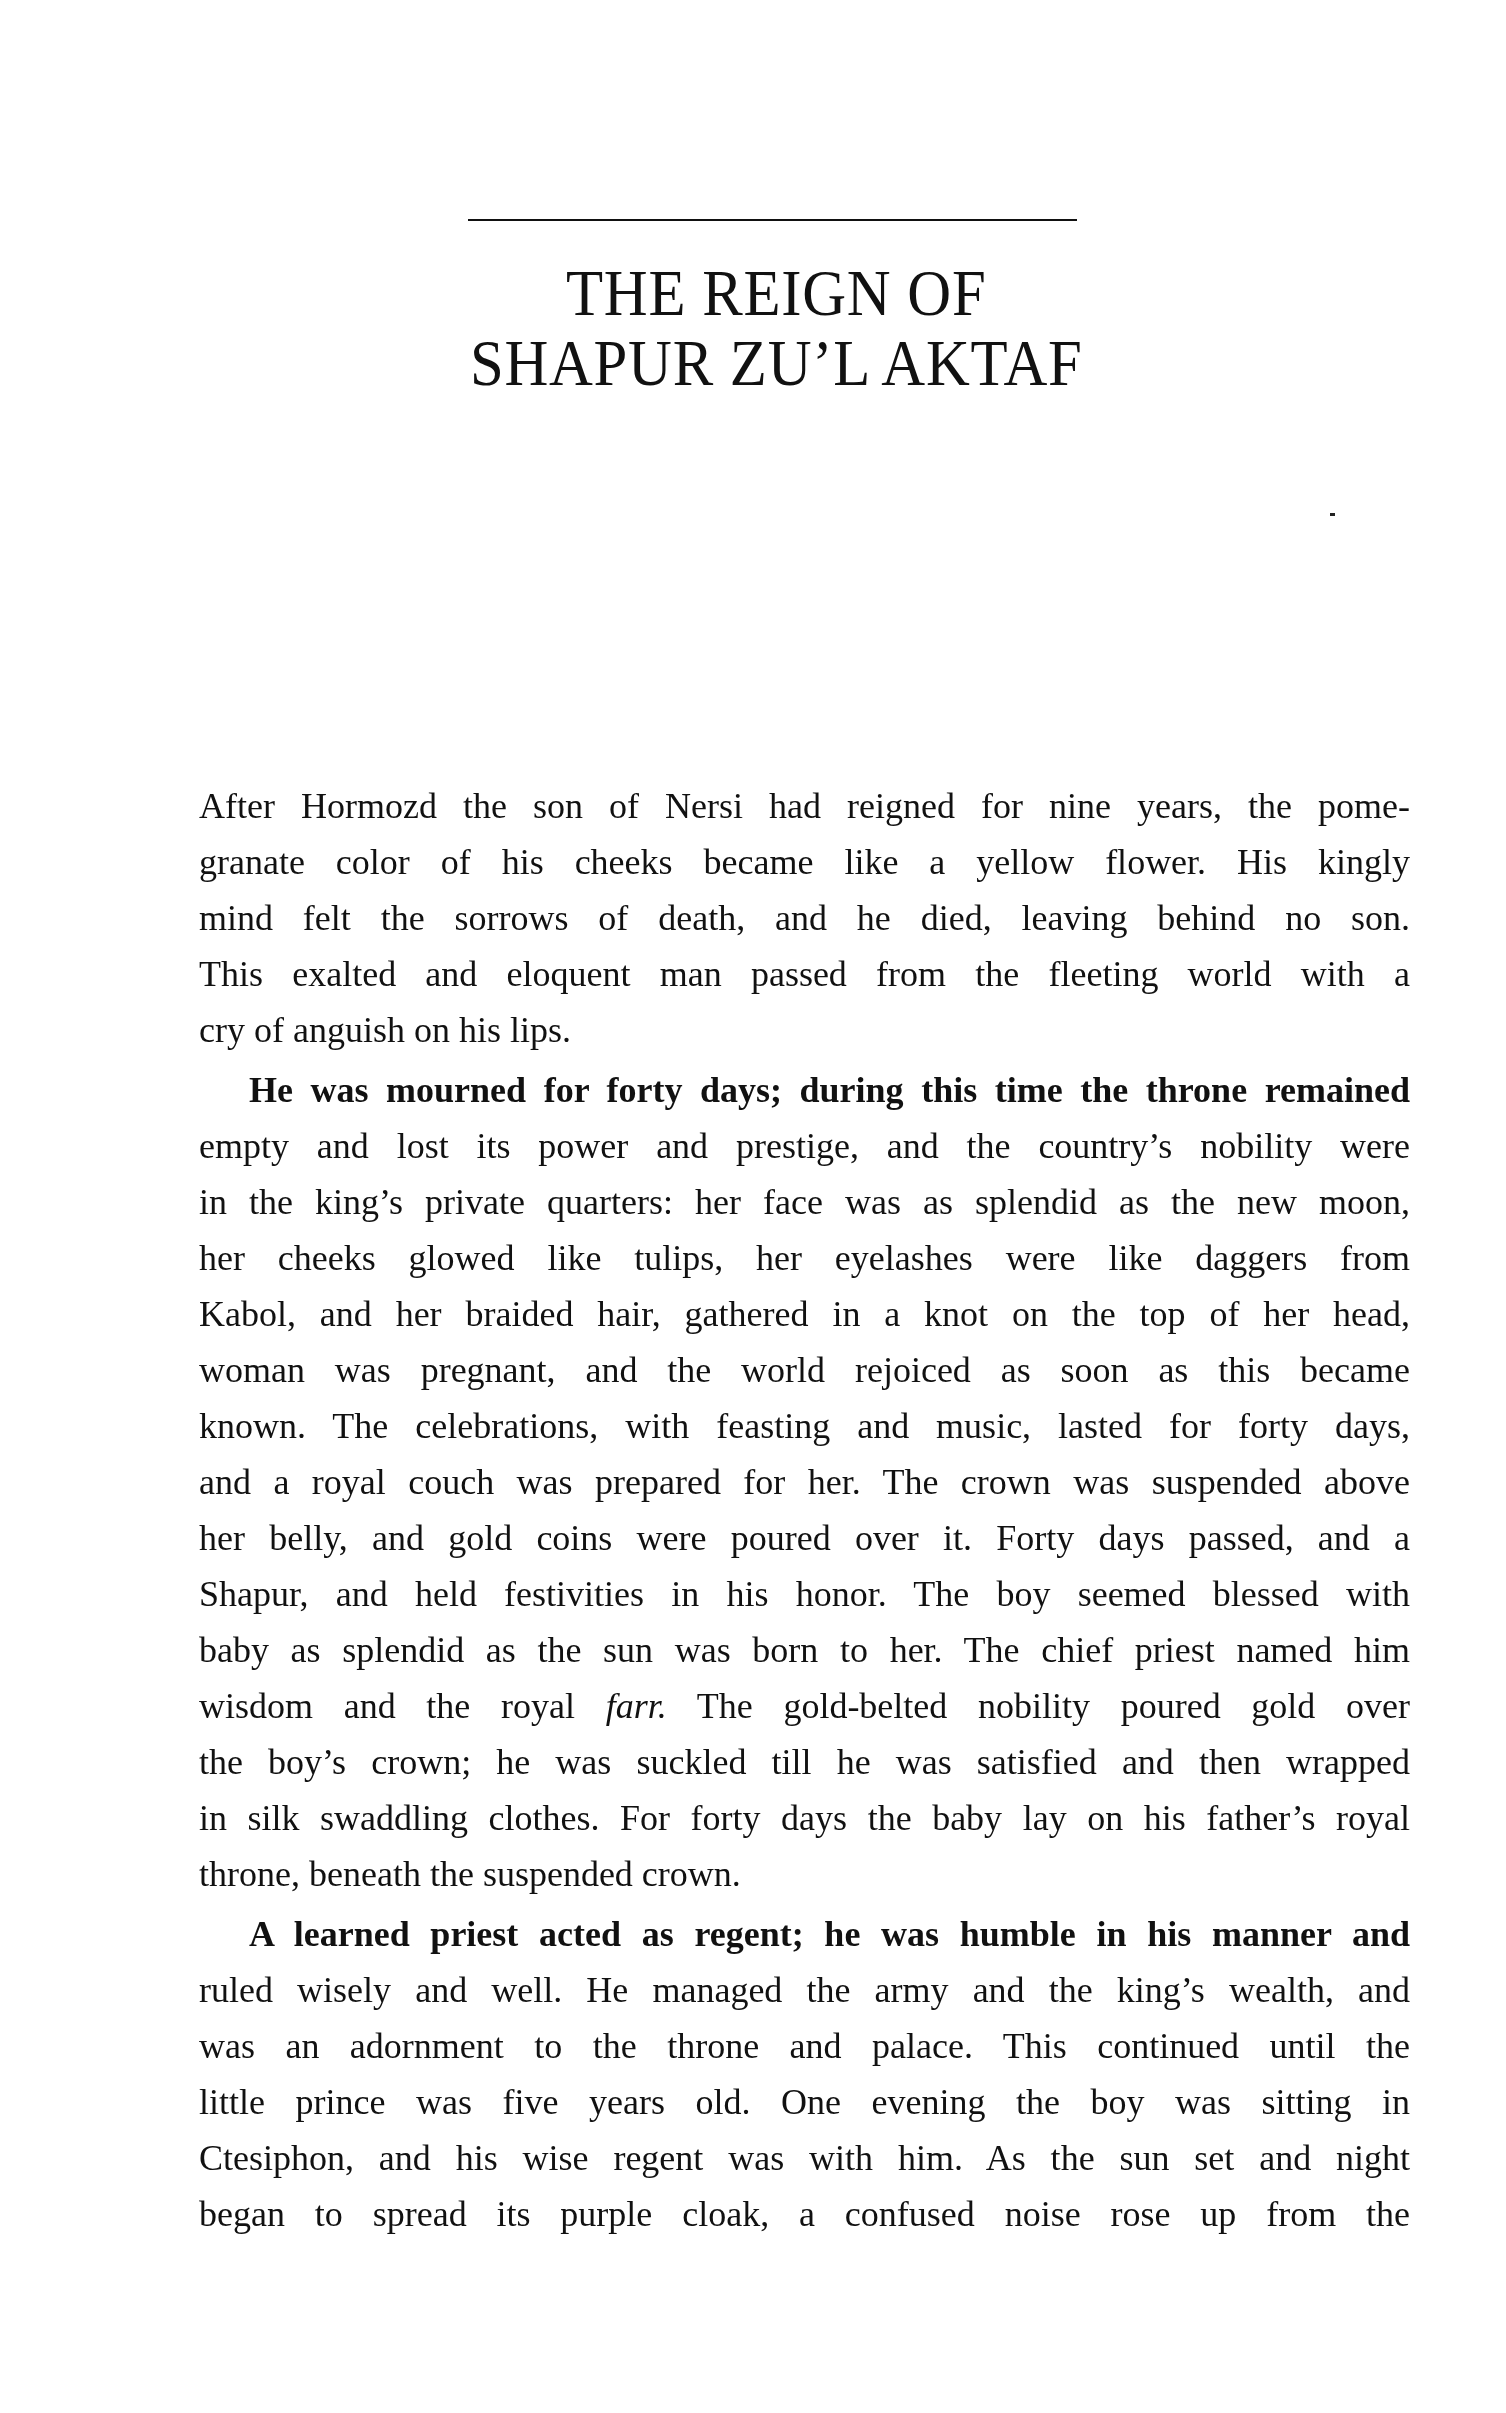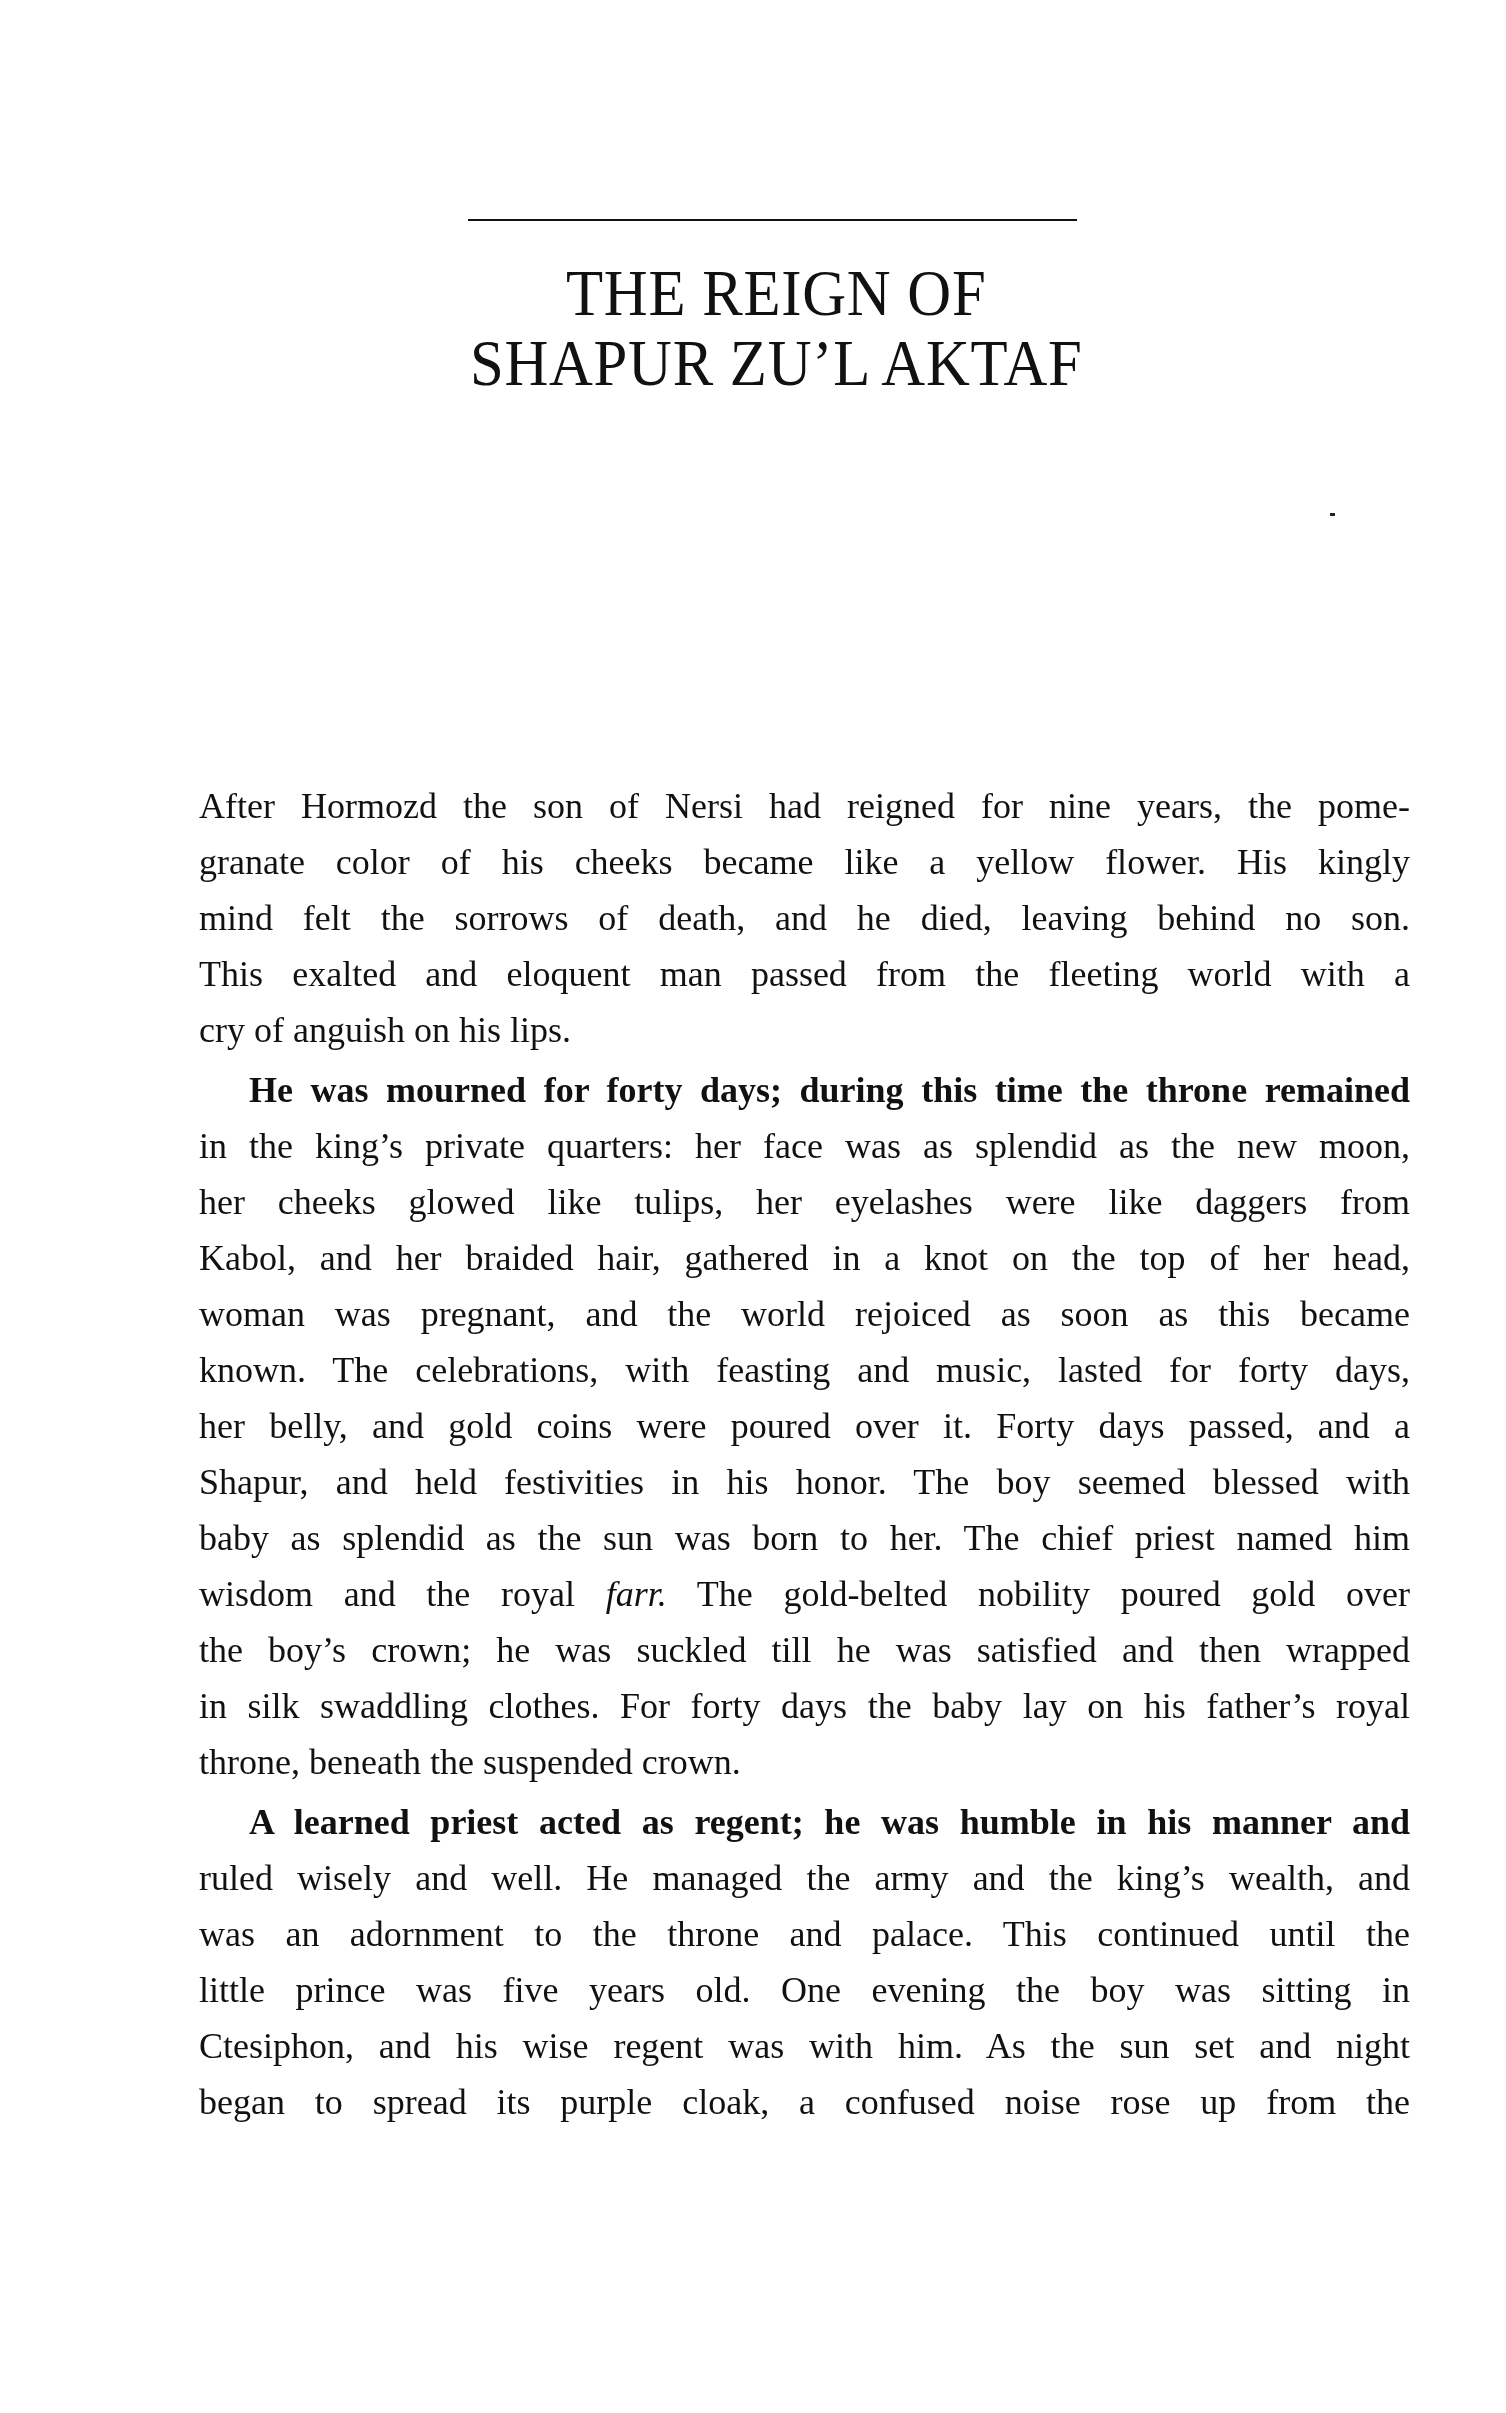--- a/index.html
+++ b/index.html
@@ -30,25 +30,27 @@
 <div class="body">
   <div class="para">
     <span class="line">After Hormozd the son of Nersi had reigned for nine years, the pome-</span>
     <span class="line">granate color of his cheeks became like a yellow flower. His kingly</span>
     <span class="line">mind felt the sorrows of death, and he died, leaving behind no son.</span>
     <span class="line">This exalted and eloquent man passed from the fleeting world with a</span>
     <span class="line last">cry of anguish on his lips.</span>
   </div>
   <div class="para">
     <span class="line indent">He was mourned for forty days; during this time the throne remained</span>
+    <span class="line">empty and lost its power and prestige, and the country’s nobility were</span>
     <span class="line">in the king’s private quarters: her face was as splendid as the new moon,</span>
     <span class="line">her cheeks glowed like tulips, her eyelashes were like daggers from</span>
     <span class="line">Kabol, and her braided hair, gathered in a knot on the top of her head,</span>
     <span class="line">woman was pregnant, and the world rejoiced as soon as this became</span>
     <span class="line">known. The celebrations, with feasting and music, lasted for forty days,</span>
+    <span class="line">and a royal couch was prepared for her. The crown was suspended above</span>
     <span class="line">her belly, and gold coins were poured over it. Forty days passed, and a</span>
     <span class="line">Shapur, and held festivities in his honor. The boy seemed blessed with</span>
     <span class="line">baby as splendid as the sun was born to her. The chief priest named him</span>
     <span class="line"><span>wisdom and the royal</span> <em>farr.</em><span> The gold-belted nobility poured gold over</span></span>
     <span class="line">the boy’s crown; he was suckled till he was satisfied and then wrapped</span>
     <span class="line">in silk swaddling clothes. For forty days the baby lay on his father’s royal</span>
     <span class="line last">throne, beneath the suspended crown.</span>
   </div>
   <div class="para">
     <span class="line indent">A learned priest acted as regent; he was humble in his manner and</span>

